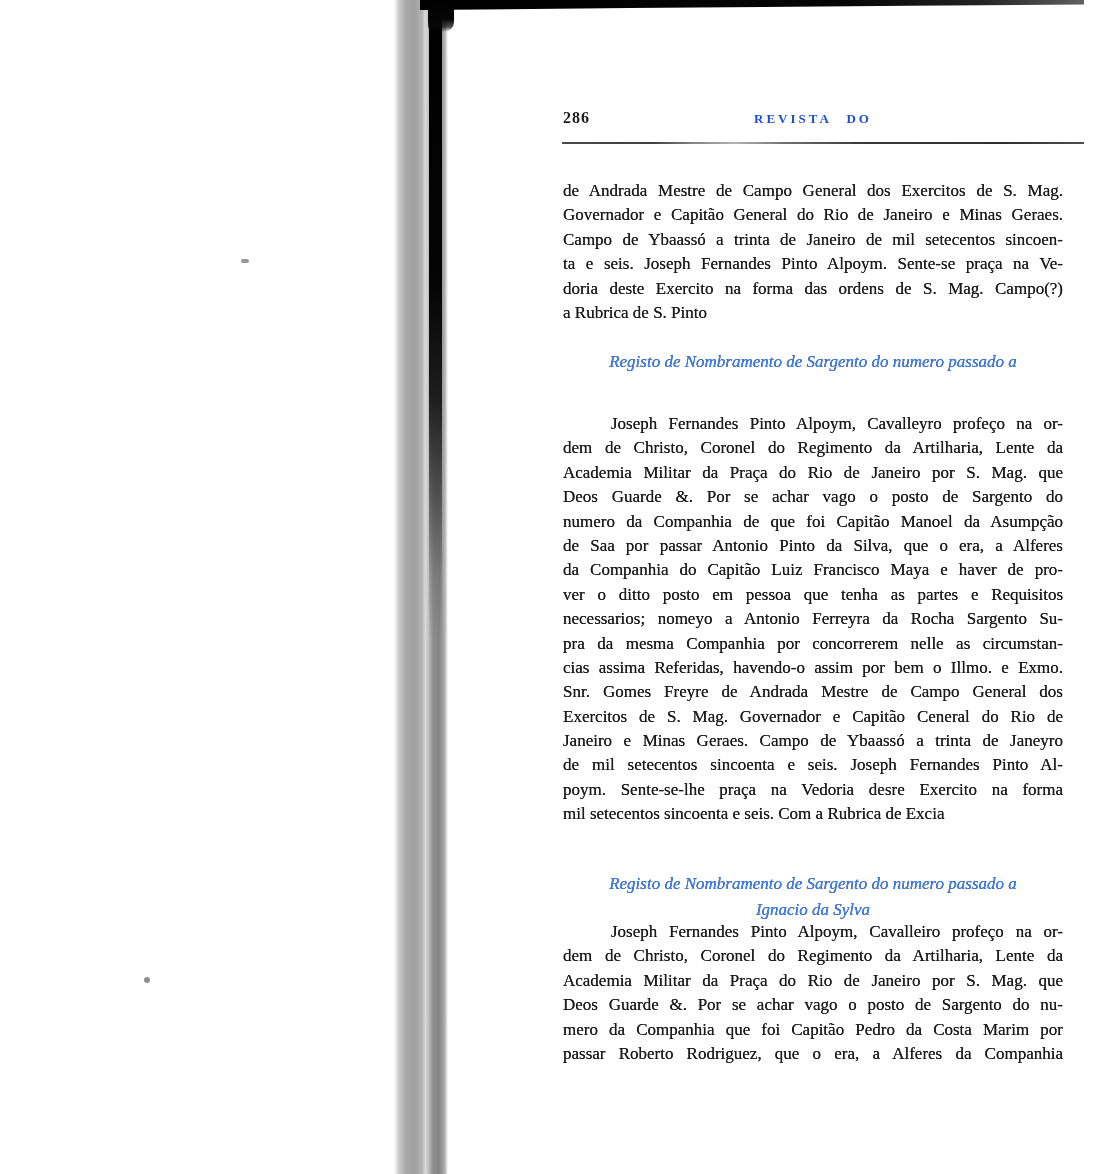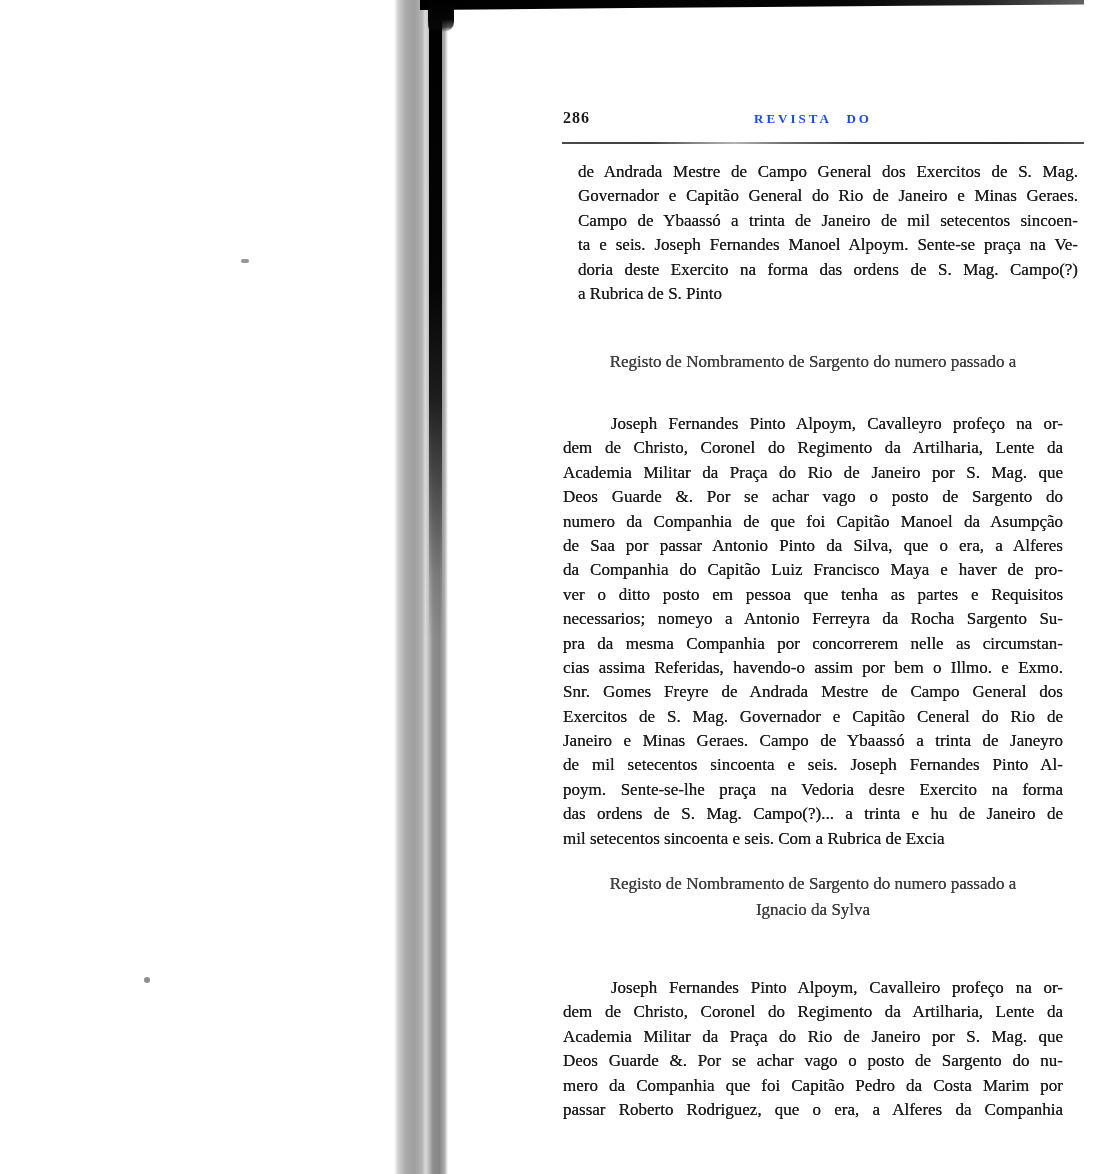--- a/index.html
+++ b/index.html
@@ -47,31 +47,31 @@
     position:absolute; left:562px; top:142px; width:558px; height:2px;
     background:linear-gradient(90deg,#4a4a4a 0%,#3f3f3f 16%,#888 24%,#b3b3b3 31%,
       #707070 40%,#383838 54%,#303030 80%,#4f4f4f 94%,#6a6a6a 100%);
   }
 
   
   .tblock {
     position:absolute; left:563px; width:500px; color:#1b1b1b;
     text-shadow:0 0 .3px rgba(20,20,20,.9);
   }
-  .b0 { top:160px;margin-left:15px; } .b1 { top:349px; } .b2 { top:412px; } .b3 { top:871px; } .b4 { top:976px; }
+  .b0 { top:179px; } .b1 { top:349px; } .b2 { top:412px; } .b3 { top:871px; } .b4 { top:920px; }
 
   .pline {
     font-size:17px; line-height:24.4px; height:24.4px; overflow:hidden;
     text-align:justify; text-align-last:justify;
   }
   .pline.lastline { text-align-last:left; }
   .pline.indent { text-indent:48px; }
   .hline {
-    font-size:17px; line-height:25.5px; height:25.5px;
-    text-align:center; text-align-last:center; color:#404040;
+    font-style:italic; font-size:17px; line-height:25.5px; height:25.5px;
+    text-align:center; text-align-last:center; color:#3b82f6;
   }
 </style>
 </head>
 <body>
 
 <div class="scan-root">
 
   <div class="gutter-band"></div>
   <div class="gutter-line"></div>
   <div class="top-bar"></div>
@@ -82,21 +82,21 @@
   <div class="page-header">
     <span class="page-number">286</span>
     <span class="running-title">REVISTA DO</span>
   </div>
   <div class="header-rule"></div>
 
   <div class="tblock b0">
       <div class="pline">de Andrada Mestre de Campo General dos Exercitos de S. Mag.</div>
       <div class="pline">Governador e Capitão General do Rio de Janeiro e Minas Geraes.</div>
       <div class="pline">Campo de Ybaassó a trinta de Janeiro de mil setecentos sincoen-</div>
-      <div class="pline">ta e seis. Joseph Fernandes Manoel Alpoym. Sente-se praça na Ve-</div>
+      <div class="pline">ta e seis. Joseph Fernandes Pinto Alpoym. Sente-se praça na Ve-</div>
       <div class="pline">doria deste Exercito na forma das ordens de S. Mag. Campo(?)</div>
       <div class="pline lastline">a Rubrica de S. Pinto</div>
     </div>
   <div class="tblock b1">
       <div class="hline">Registo de Nombramento de Sargento do numero passado a</div>
     </div>
   <div class="tblock b2">
       <div class="pline indent">Joseph Fernandes Pinto Alpoym, Cavalleyro profeço na or-</div>
       <div class="pline">dem de Christo, Coronel do Regimento da Artilharia, Lente da</div>
       <div class="pline">Academia Militar da Praça do Rio de Janeiro por S. Mag. que</div>
@@ -106,21 +106,20 @@
       <div class="pline">da Companhia do Capitão Luiz Francisco Maya e haver de pro-</div>
       <div class="pline">ver o ditto posto em pessoa que tenha as partes e Requisitos</div>
       <div class="pline">necessarios; nomeyo a Antonio Ferreyra da Rocha Sargento Su-</div>
       <div class="pline">pra da mesma Companhia por concorrerem nelle as circumstan-</div>
       <div class="pline">cias assima Referidas, havendo-o assim por bem o Illmo. e Exmo.</div>
       <div class="pline">Snr. Gomes Freyre de Andrada Mestre de Campo General dos</div>
       <div class="pline">Exercitos de S. Mag. Governador e Capitão Ceneral do Rio de</div>
       <div class="pline">Janeiro e Minas Geraes. Campo de Ybaassó a trinta de Janeyro</div>
       <div class="pline">de mil setecentos sincoenta e seis. Joseph Fernandes Pinto Al-</div>
       <div class="pline">poym. Sente-se-lhe praça na Vedoria desre Exercito na forma</div>
-      <div class="pline">das ordens de S. Mag. Campo(?)... a trinta e hu de Janeiro de</div>
       <div class="pline lastline">mil setecentos sincoenta e seis. Com a Rubrica de Excia</div>
     </div>
   <div class="tblock b3">
       <div class="hline">Registo de Nombramento de Sargento do numero passado a</div>
       <div class="hline">Ignacio da Sylva</div>
     </div>
   <div class="tblock b4">
       <div class="pline indent">Joseph Fernandes Pinto Alpoym, Cavalleiro profeço na or-</div>
       <div class="pline">dem de Christo, Coronel do Regimento da Artilharia, Lente da</div>
       <div class="pline">Academia Militar da Praça do Rio de Janeiro por S. Mag. que</div>

